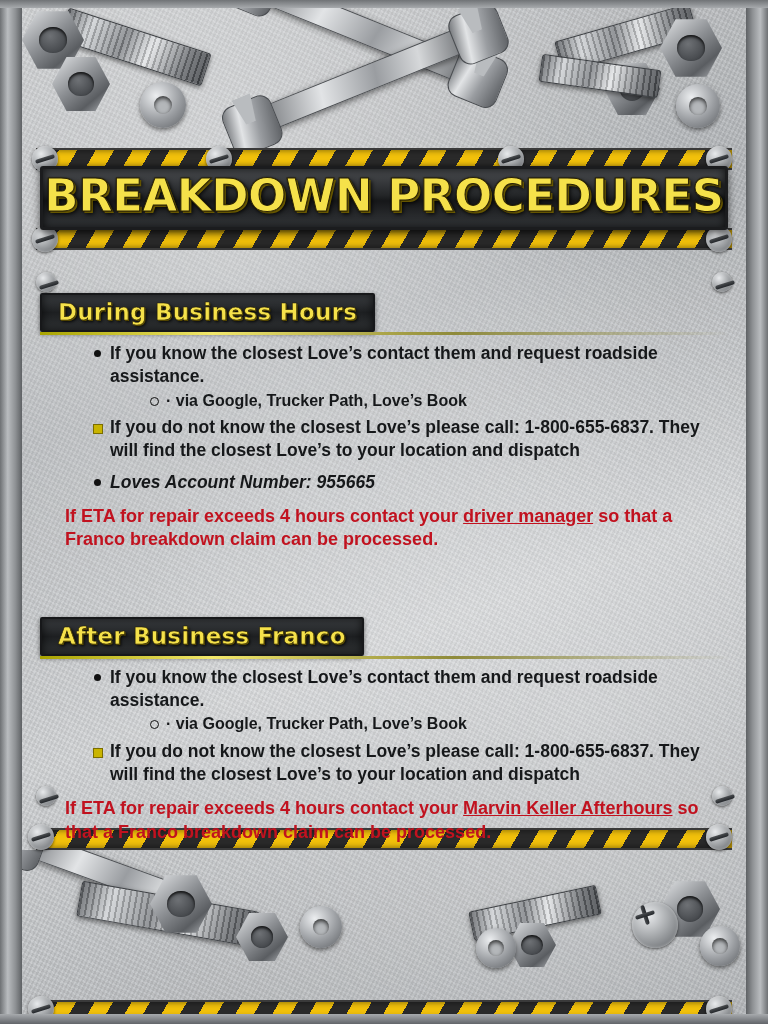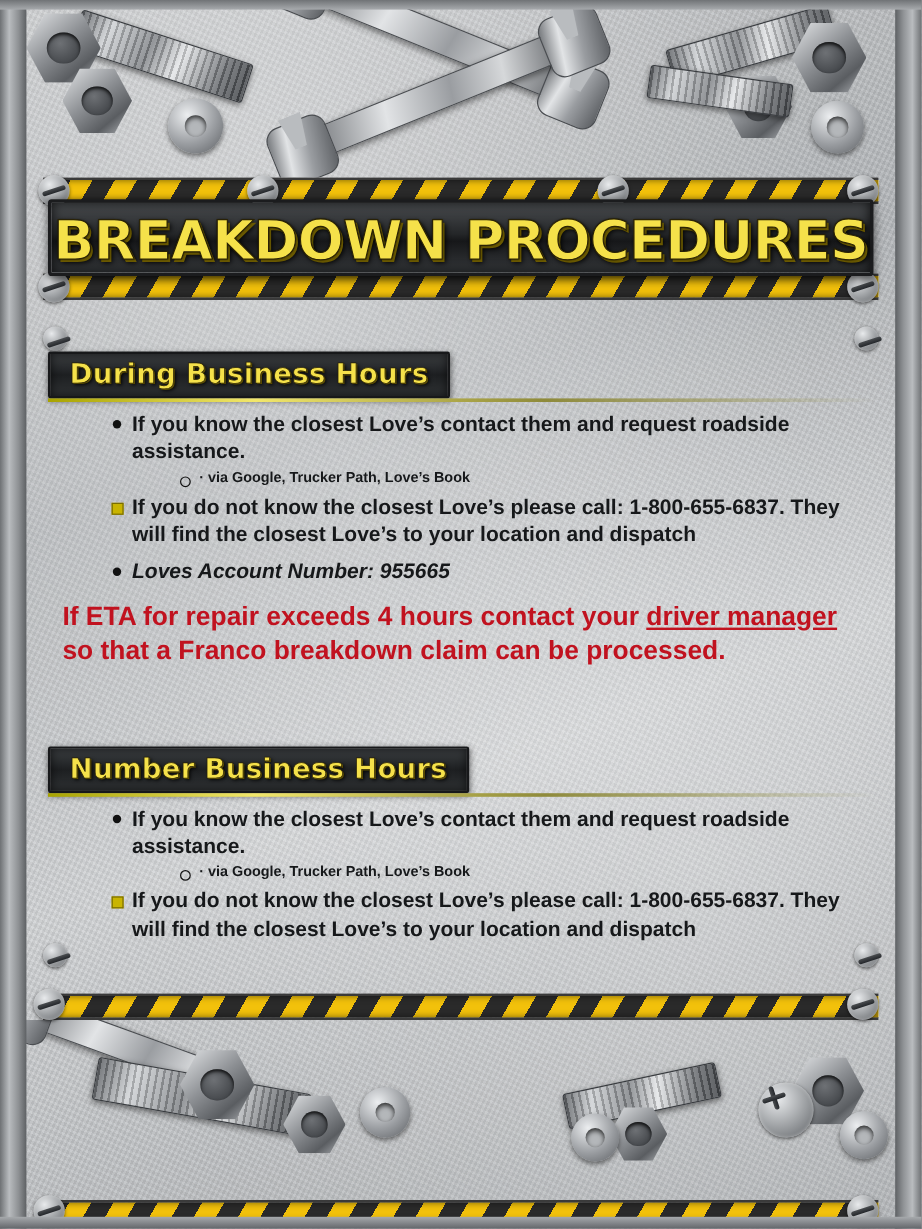--- a/index.html
+++ b/index.html
@@ -80,21 +80,21 @@
   .s13 { left:28px; top:996px; }
   .s14 { left:706px; top:996px; }
 
   
   #title-plate {
     position:absolute; left:40px; top:166px; width:688px; height:64px;
     background: linear-gradient(180deg,#4a4d50 0%, #242628 45%, #161719 55%, #35383b 100%);
     border: 3px solid #1b1c1e;
     border-radius: 3px;
     box-shadow: 0 3px 8px rgba(0,0,0,.6), inset 0 0 10px rgba(0,0,0,.8);
-    display:flex; align-items:flex-end; justify-content:center;
+    display:flex; align-items:flex-start; justify-content:center;
   }
   #title-plate h1 {
     font-family: "DejaVu Sans", sans-serif;
     font-size: 45px;
     font-weight: 900;
     letter-spacing: -0.5px;
     color: #f5e14a;
     text-shadow:
       0 0 2px #000,
       2px 2px 0 #6b5a00,
@@ -145,34 +145,34 @@
   ul.lvl1 > li.dot::before {
     content:""; position:absolute; left:0; top:8px;
     width:7px; height:7px; border-radius:50%; background:#111;
   }
   ul.lvl1 > li.square::before {
     content:""; position:absolute; left:-1px; top:8px;
     width:8px; height:8px; background:#c9b400; border:1px solid #7a6d00;
   }
   ul.lvl2 { list-style:none; margin:1px 0 2px 0; padding: 0 0 0 40px; }
   ul.lvl2 > li {
-    position:relative; font-size:12px; font-weight:700; color:#16181a;
+    position:relative; font-size:16px; font-weight:700; color:#16181a;
     padding-left:16px; line-height:1.35;
   }
   ul.lvl2 > li::before {
     content:""; position:absolute; left:0; top:7px;
     width:7px; height:7px; border-radius:50%;
     border:1.5px solid #111; background:transparent;
   }
   p.note {
     color:#c1121f;
-    font-size:22px;
+    font-size:18px;
     font-weight:700;
     line-height:1.3;
-    margin: 11px 0 0 12px;
+    margin: 11px 0 0 25px;
     max-width: 650px;
   }
   p.note .link { text-decoration: underline; }
   .gap-lg { height: 34px; }
 
   
   .tools { position:absolute; pointer-events:none; }
   .bolt {
     position:absolute;
     background: linear-gradient(100deg,#5d6064 0%,#cfd2d5 18%,#83868a 42%,#e3e5e7 60%,#6a6d71 85%,#43464a 100%);
@@ -320,35 +320,36 @@
       <li class="dot" style="margin-top:8px;font-style:italic;">
         <span>Loves Account Number: 955665</span>
       </li>
     </ul>
 
     <p class="note"><span>If ETA for repair exceeds 4 hours contact your </span><span class="link">driver manager</span><span> so that a Franco breakdown claim can be processed.</span></p>
 
     <div class="gap-lg"></div>
 
     <div class="section-head">
-      <div class="plate"><span>Number Business Hours</span></div>
+      <div class="plate"><span>After Business Franco</span></div>
       <div class="rule"></div>
     </div>
 
     <ul class="lvl1">
       <li class="dot">
         <span>If you know the closest Love’s contact them and request roadside assistance.</span>
         <ul class="lvl2">
           <li>· via Google, Trucker Path, Love’s Book</li>
         </ul>
       </li>
       <li class="square">
         <span>If you do not know the closest Love’s please call: 1-800-655-6837. They will find the closest Love’s to your location and dispatch</span>
       </li>
     </ul>
 
+    <p class="note"><span>If ETA for repair exceeds 4 hours contact your </span><span class="link">Marvin Keller Afterhours</span><span> so that a Franco breakdown claim can be processed.</span></p>
   </div>
 
   <div class="frame-edge frame-left"></div>
   <div class="frame-edge frame-right"></div>
   <div class="frame-edge frame-top"></div>
   <div class="frame-edge frame-bottom"></div>
 </div>
 
 </body></html>

